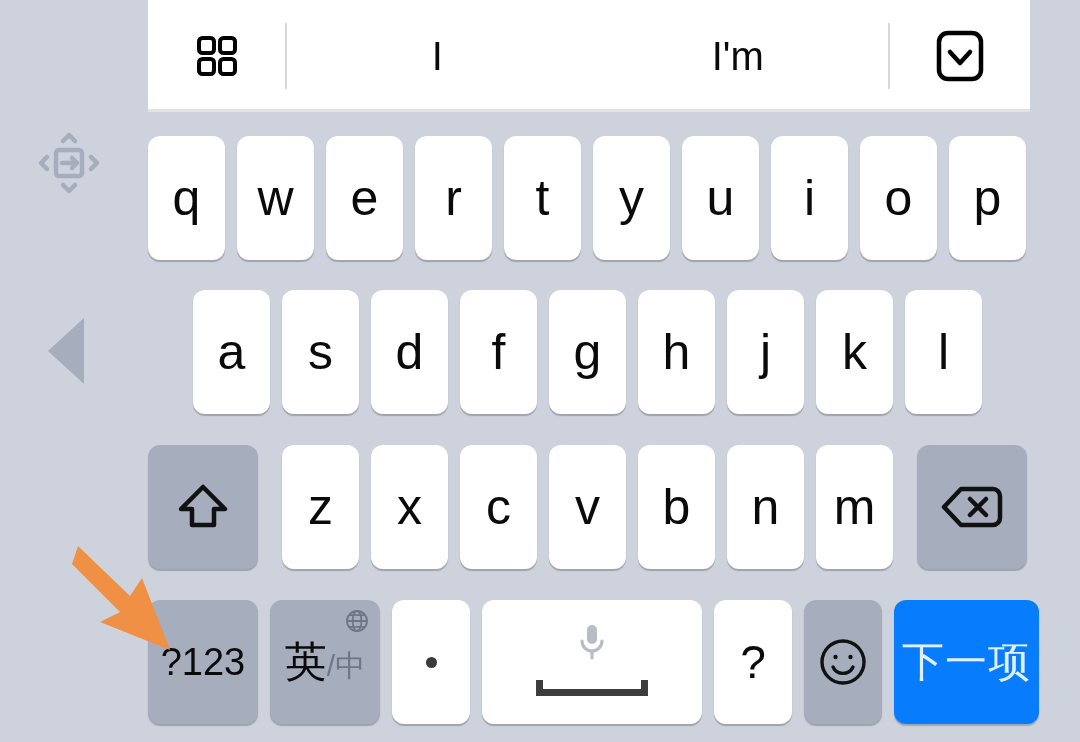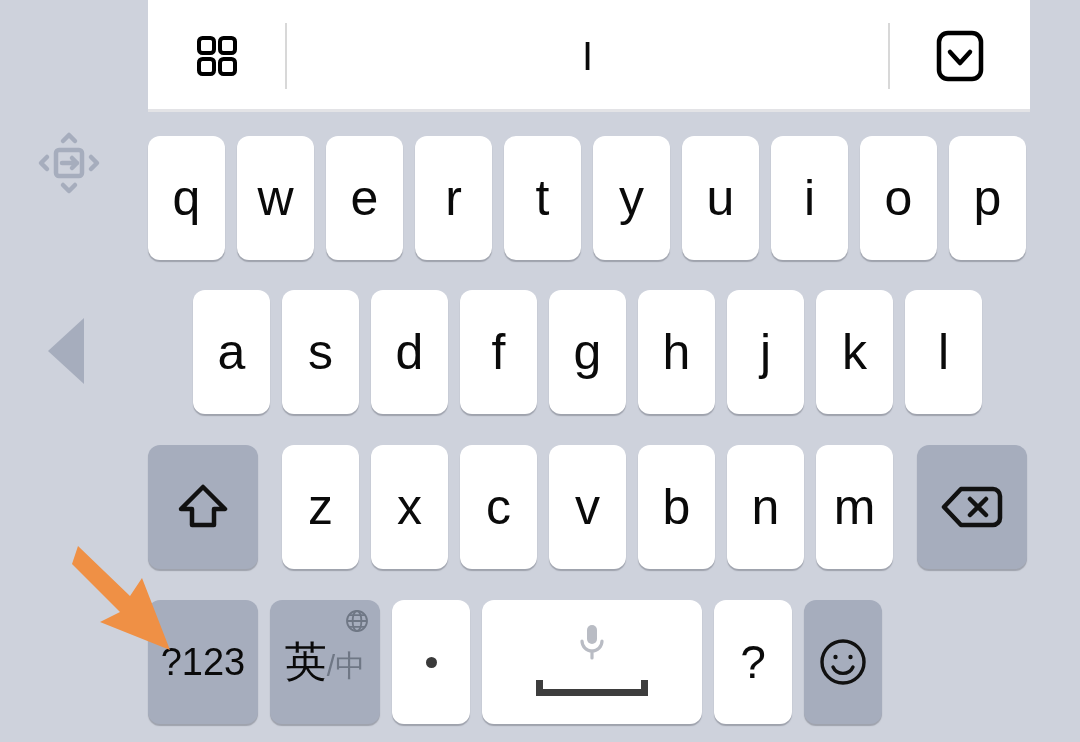--- a/index.html
+++ b/index.html
@@ -307,20 +307,21 @@
         <rect x="25" y="4" width="15" height="15" rx="3.5"></rect>
         <rect x="4" y="25" width="15" height="15" rx="3.5"></rect>
         <rect x="25" y="25" width="15" height="15" rx="3.5"></rect>
       </svg>
     </div>
 
     <div class="sep"></div>
 
     <div class="sugg-words">
       <div class="sugg-word">I</div>
+      <div class="sugg-word">I'm</div>
     </div>
 
     <div class="sep"></div>
 
     <div class="sugg-hide-cell">
       <svg class="hide-kb-icon" viewBox="0 0 58 58" fill="none" stroke="currentColor" stroke-width="4.5" stroke-linecap="round" stroke-linejoin="round">
         <rect x="8" y="6" width="42" height="46" rx="9"></rect>
         <path d="M19 25 L29 36 L39 25"></path>
       </svg>
     </div>
@@ -454,20 +455,23 @@
       <div class="key mod k-emoji">
         <svg class="emoji-icon" viewBox="0 0 52 52" fill="none" stroke="currentColor" stroke-width="3.4" stroke-linecap="round">
           <circle cx="26" cy="26" r="21"></circle>
           <circle cx="18.5" cy="21" r="2.2" fill="currentColor" stroke="none"></circle>
           <circle cx="33.5" cy="21" r="2.2" fill="currentColor" stroke="none"></circle>
           <path d="M16 31 a11 11 0 0 0 20 0"></path>
         </svg>
       </div>
       <div class="spacer gap"></div>
 
+      <div class="key blue k-next">
+        <span class="cjk-label">下一项</span>
+      </div>
 
       <div class="spacer edge"></div>
     </div>
 
   </div>
 </div>
 
 <svg class="annotation-arrow" viewBox="0 0 145 125">
   <path d="M8 8 L60 58 L72 40 L100 112 L30 84 L50 74 L2 26 Z" fill="#ef9045"></path>
 </svg>

